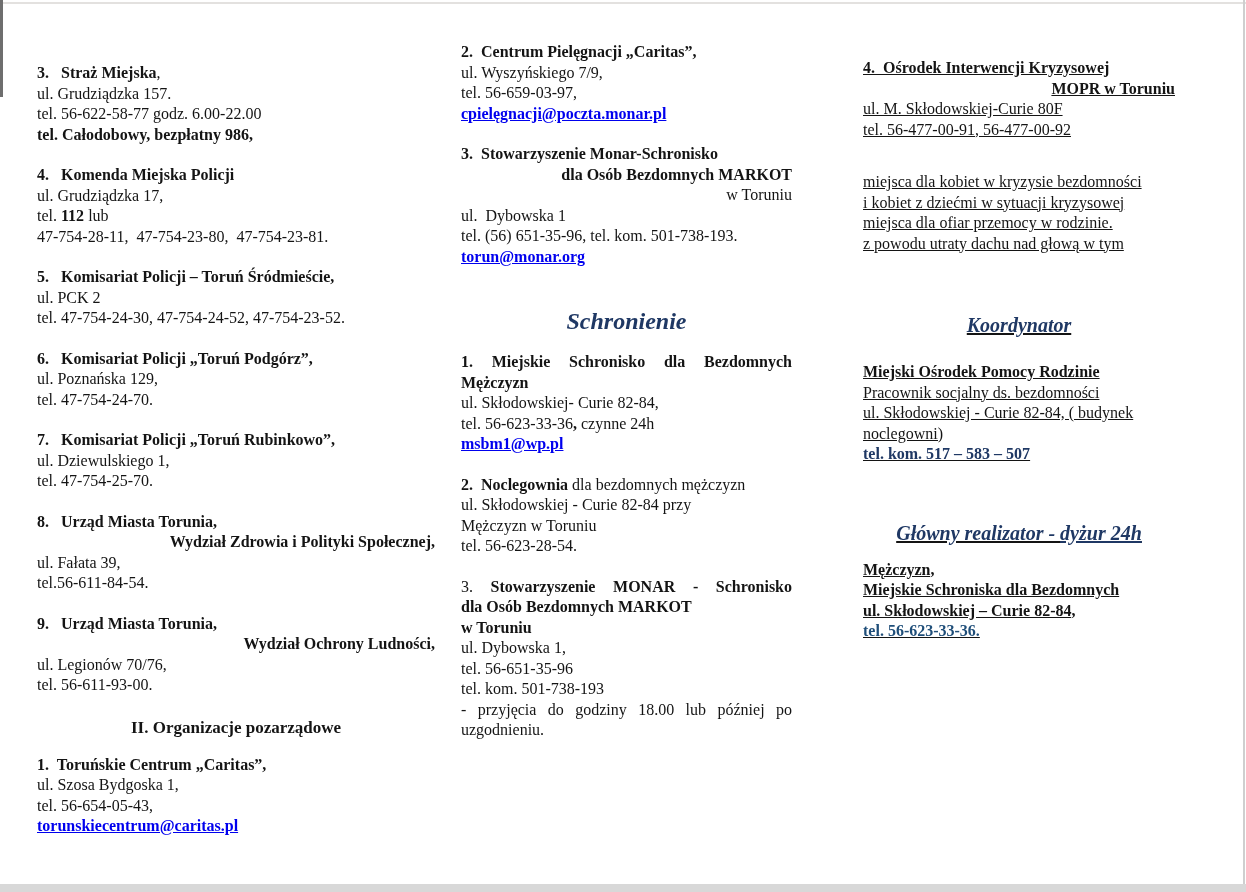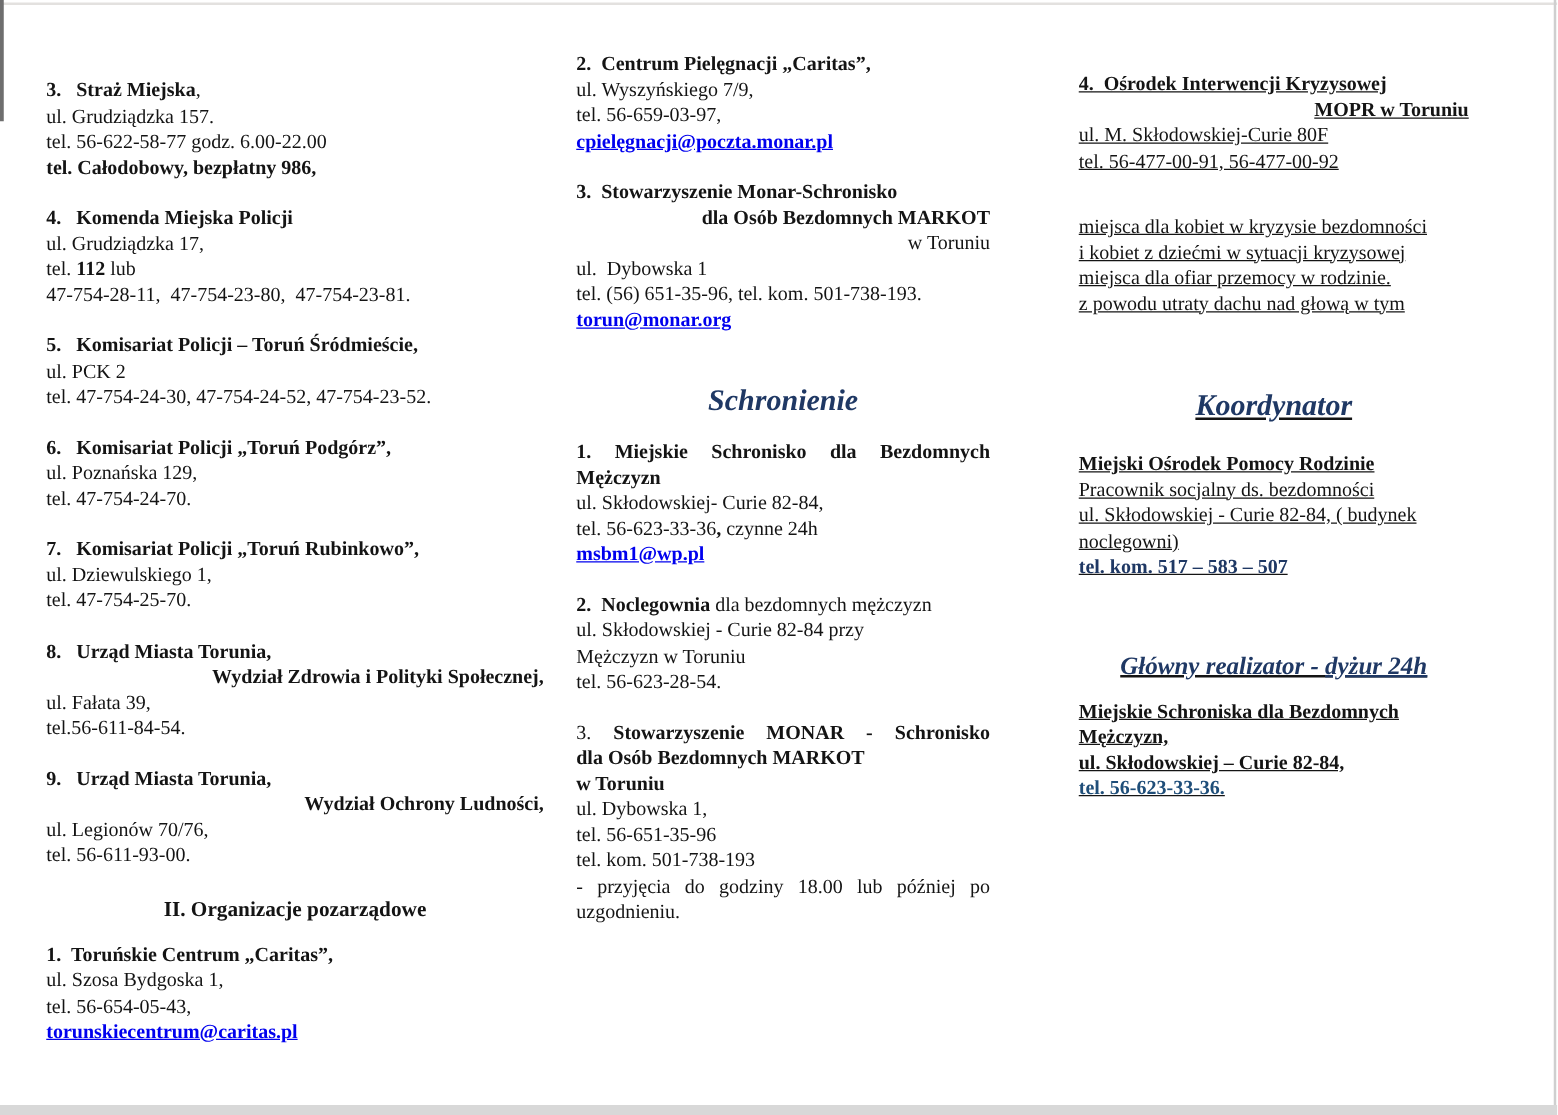--- a/index.html
+++ b/index.html
@@ -39,21 +39,21 @@
     margin: 1px 0 16px 0; text-align: center;
     font-weight: bold; font-size: 17px; line-height: 22px;
   }
   .title {
     margin: 17px 0 14px 0; text-align: center;
     font-style: italic; font-weight: bold; font-size: 24px; line-height: 34px;
     color: var(--navy, #1F3864);
   }
   .subtitle {
     margin: 36px 0 22px 0; text-align: center;
-    font-style: italic; font-weight: bold; font-size: 24px; line-height: 30px;
+    font-style: italic; font-weight: bold; font-size: 20px; line-height: 30px;
     color: var(--navy, #1F3864);
   }
   .subtitle2 {
     margin: 33px 0 12px 0; text-align: center;
     font-style: italic; font-weight: bold; font-size: 20px; line-height: 30px;
     color: var(--navy, #1F3864);
   }
 </style>
 </head>
 <body>
@@ -175,19 +175,19 @@
         <div class="ln"><span class="b">Miejski Ośrodek Pomocy Rodzinie</span></div>
         <div class="ln"><span>Pracownik socjalny ds. bezdomności</span></div>
         <div class="ln"><span>ul. Skłodowskiej - Curie 82-84, ( budynek</span></div>
         <div class="ln"><span>noclegowni)</span></div>
         <div class="ln"><span class="navy">tel. kom. 517 – 583 – 507</span></div>
       </div>
       <div class="subtitle2">
         <div class="ln"><span>Główny realizator - </span><span class="u">dyżur 24h</span></div>
       </div>
       <div class="para">
+        <div class="ln"><span class="b">Mężczyzn,</span></div>
         <div class="ln"><span class="b">Miejskie Schroniska dla Bezdomnych</span></div>
-        <div class="ln"><span class="b">Mężczyzn,</span></div>
         <div class="ln"><span class="b">ul. Skłodowskiej – Curie 82-84,</span></div>
         <div class="ln"><span class="blue">tel. 56-623-33-36.</span></div>
       </div>
     </div>
 </div>
 
 </body></html>

